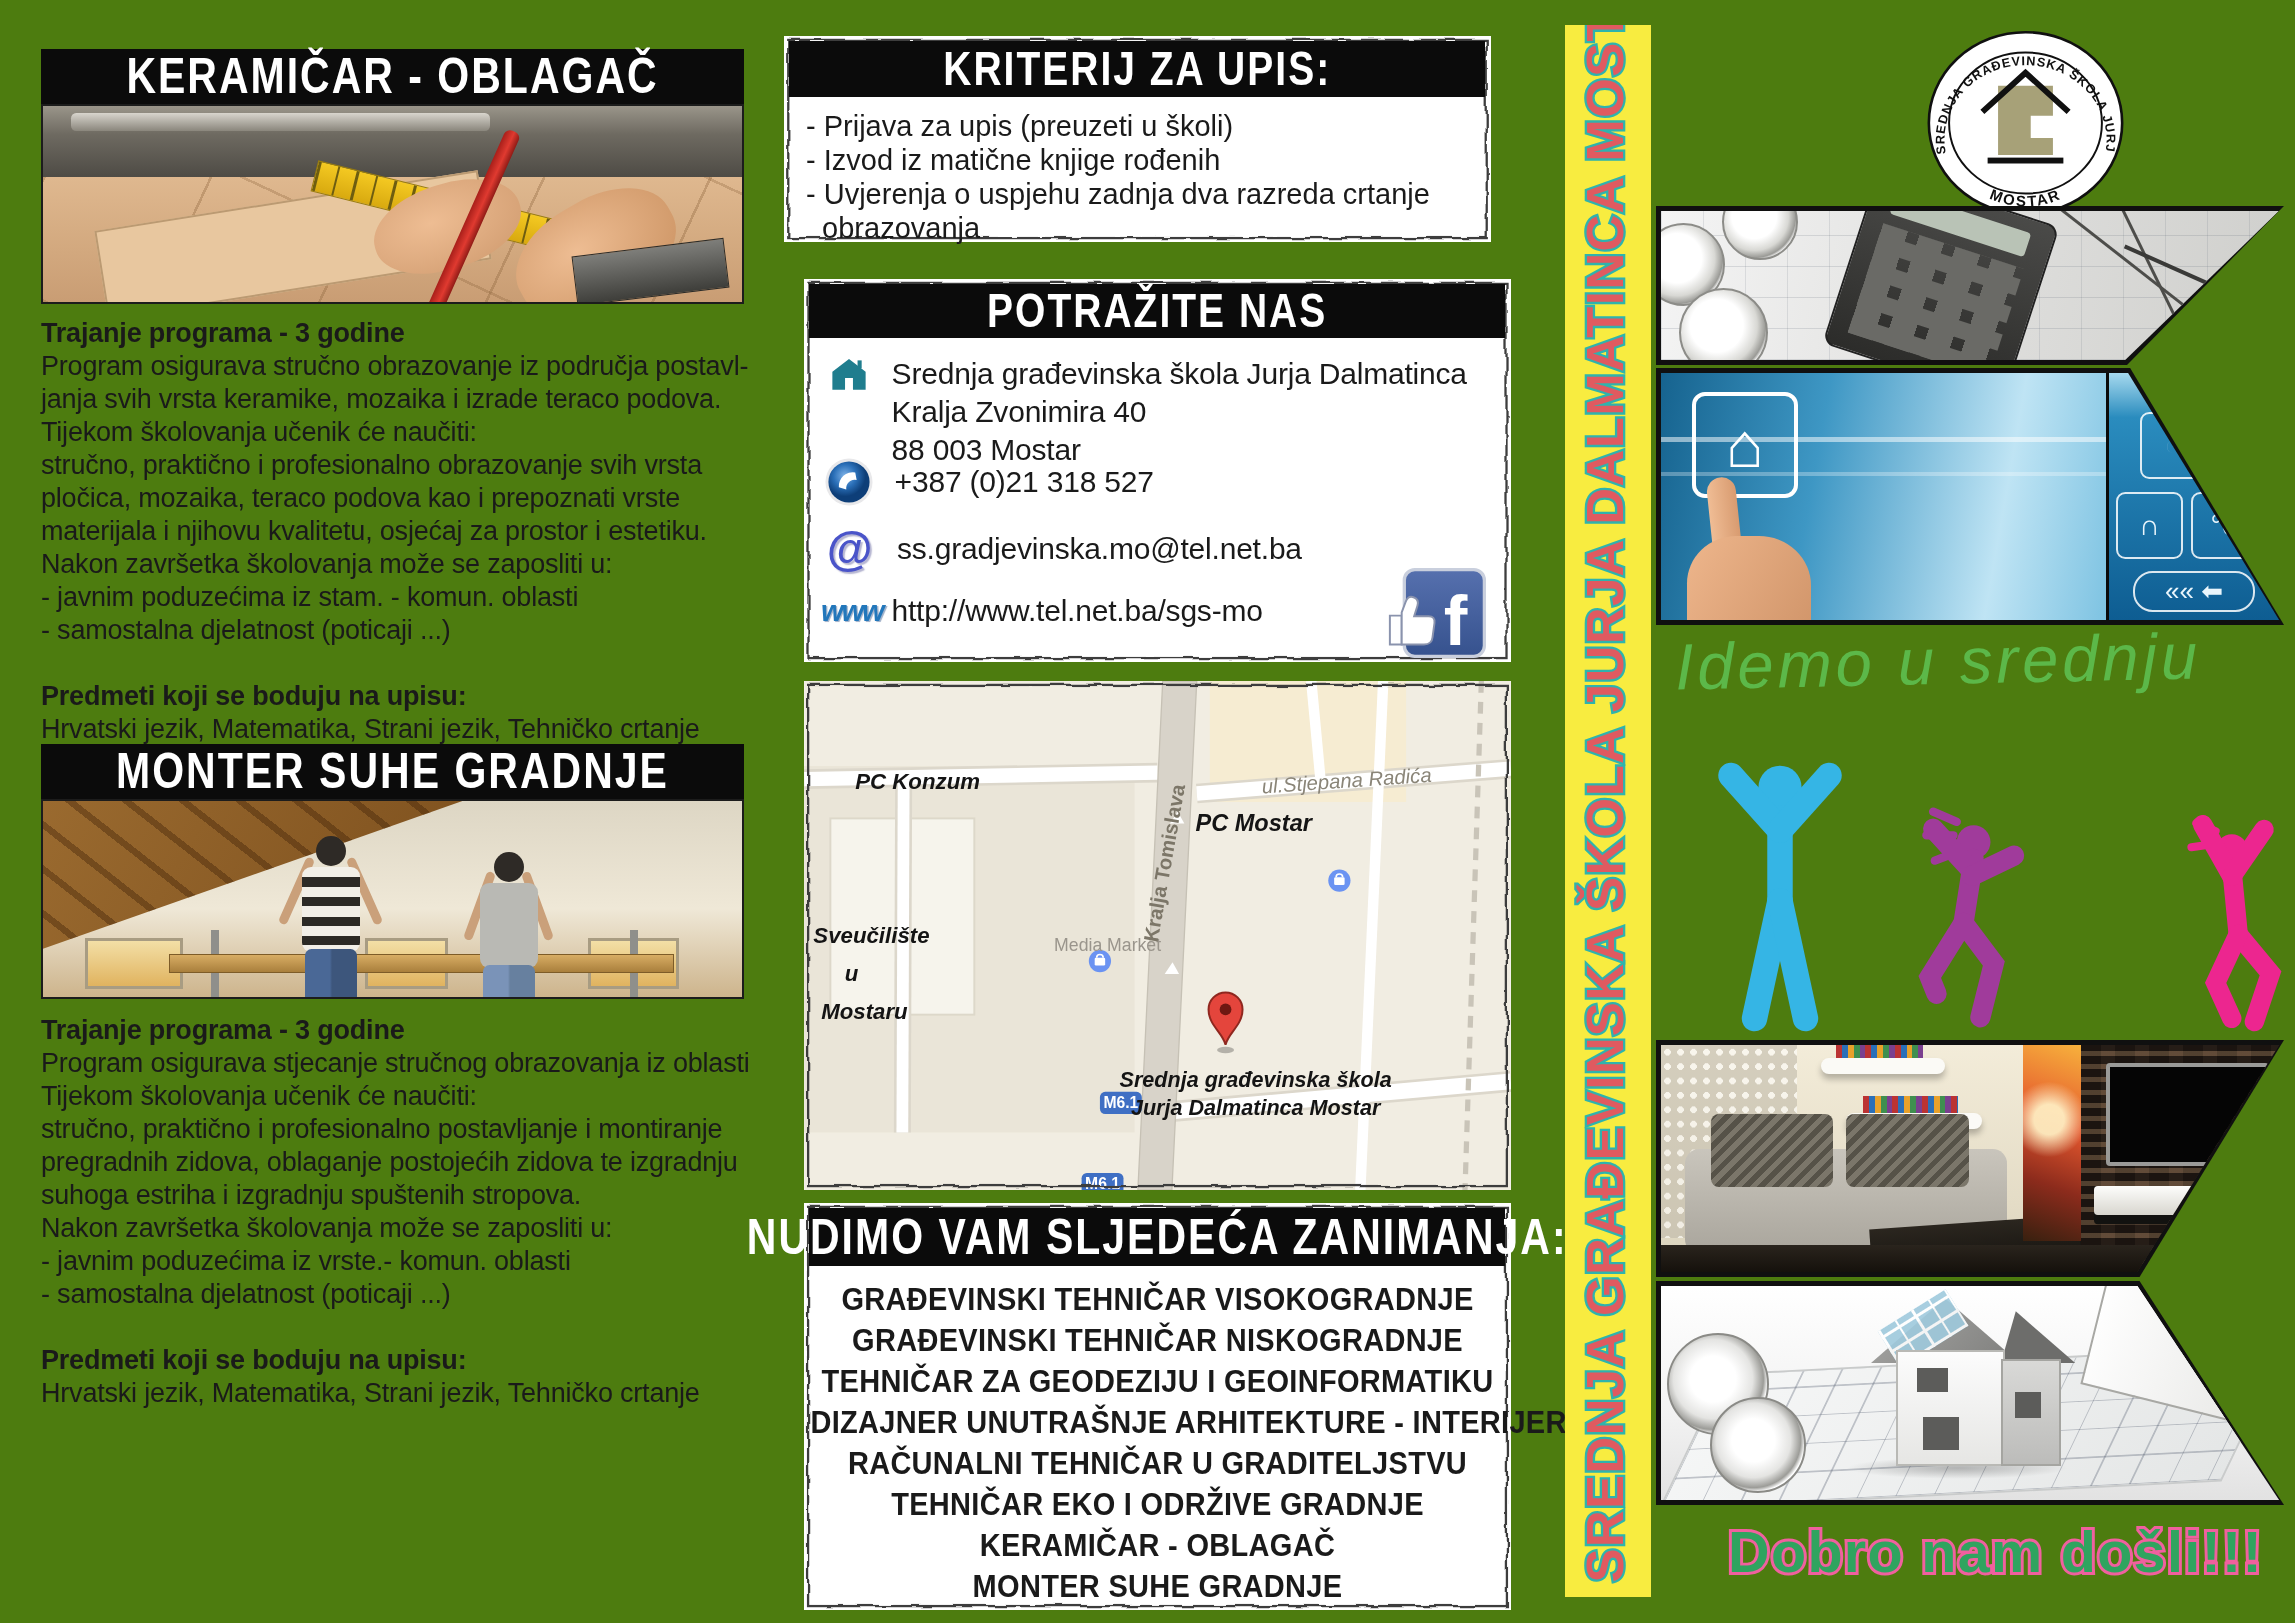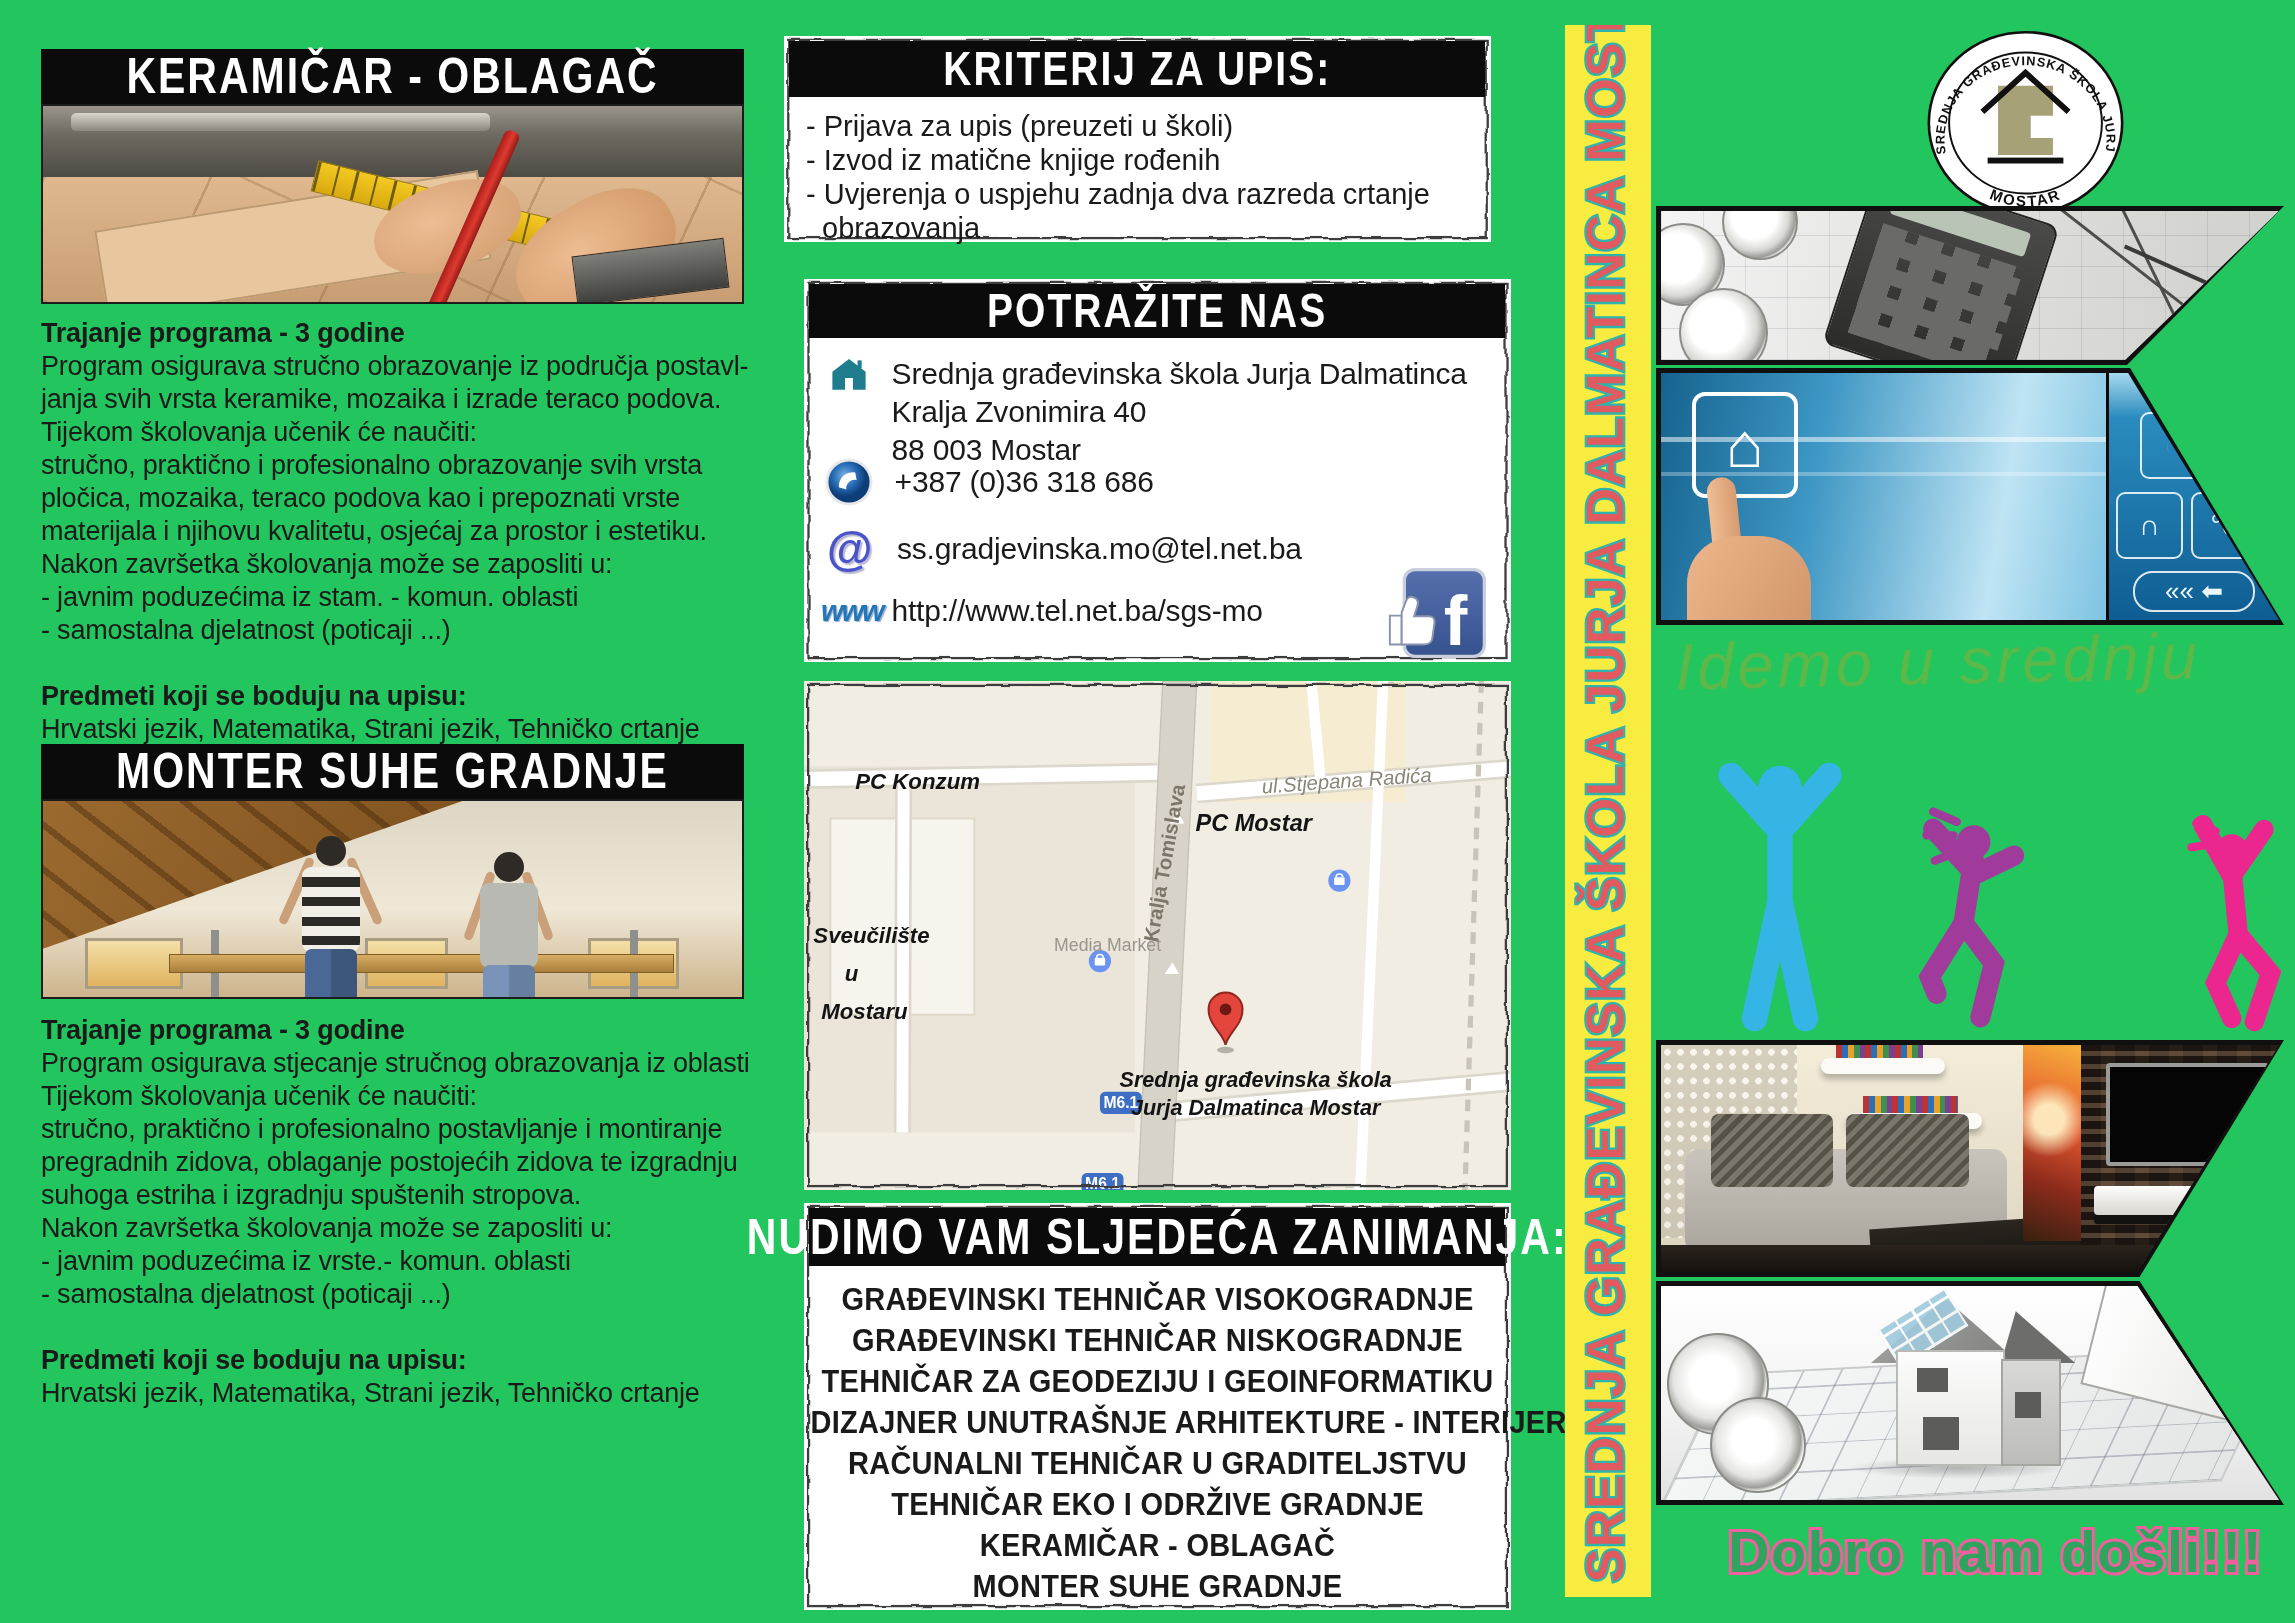--- a/index.html
+++ b/index.html
@@ -1,16 +1,16 @@
 <!DOCTYPE html>
 <html style="font-size:10.5px"><head>
 <meta charset="utf-8">
 <style>
   html,body{margin:0;padding:0;background:#888;}
-  #page{position:relative;width:2295px;height:1623px;background:#22c55e;overflow:hidden;
+  #page{position:relative;width:2295px;height:1623px;background:#4d7c0f;overflow:hidden;
         font-family:"Liberation Sans",sans-serif;color:#1a1a1a;}
   .abs{position:absolute;}
   
   .banner{position:absolute;background:#0b0b0b;display:flex;align-items:center;justify-content:center;}
   .banner .bt{color:#fff;font-weight:bold;letter-spacing:2px;transform:scaleY(1.22);white-space:nowrap;}
   
   .tblock{position:absolute;left:41px;width:703px;}
   .bl{font-size:27px;line-height:33px;letter-spacing:-0.2px;min-height:33px;white-space:nowrap;}
   .bl.b{font-weight:bold;}
   
@@ -257,21 +257,21 @@
         <div class="ctext">88 003 Mostar</div>
       </div>
     </div>
     <div class="crow" style="left:19.6px;top:178px;width:654px;align-items:center;">
       <svg width="50" height="50" viewBox="-34 -34 68 68">
         <circle r="32" fill="#e8e8ea"></circle>
           <circle r="28" fill="url(#phoneg)"></circle>
         <path d="M-15,-4 A 19 19 0 0 1 15,-4 L 9.5,5 A 11.5 11.5 0 0 0 -9.5,5 Z" fill="#fff" transform="rotate(-42)"></path>
       </svg>
       <div style="width:21px;"></div>
-      <div class="ctext">+387 (0)36 318 686</div>
+      <div class="ctext">+387 (0)21 318 527</div>
     </div>
     <div class="crow" style="left:22px;top:247px;width:654px;align-items:center;">
       <div style="width:46px;font-size:47px;font-weight:bold;font-style:italic;color:#4a54c9;text-shadow:2px 2px 1.3px rgba(40,40,120,.35);line-height:46px;">@</div>
       <div style="width:25px;"></div>
       <div class="ctext">ss.gradjevinska.mo@tel.net.ba</div>
     </div>
     <div class="crow" style="left:17px;top:313px;width:654px;align-items:center;">
       <div style="width:60px;font-size:29px;font-weight:bold;font-style:italic;color:#2277bb;letter-spacing:-2px;text-shadow:1.3px 1.3px 0.7px rgba(20,60,120,.4);">www</div>
       <div style="width:10.5px;"></div>
       <div class="ctext">http://www.tel.net.ba/sgs-mo</div>

